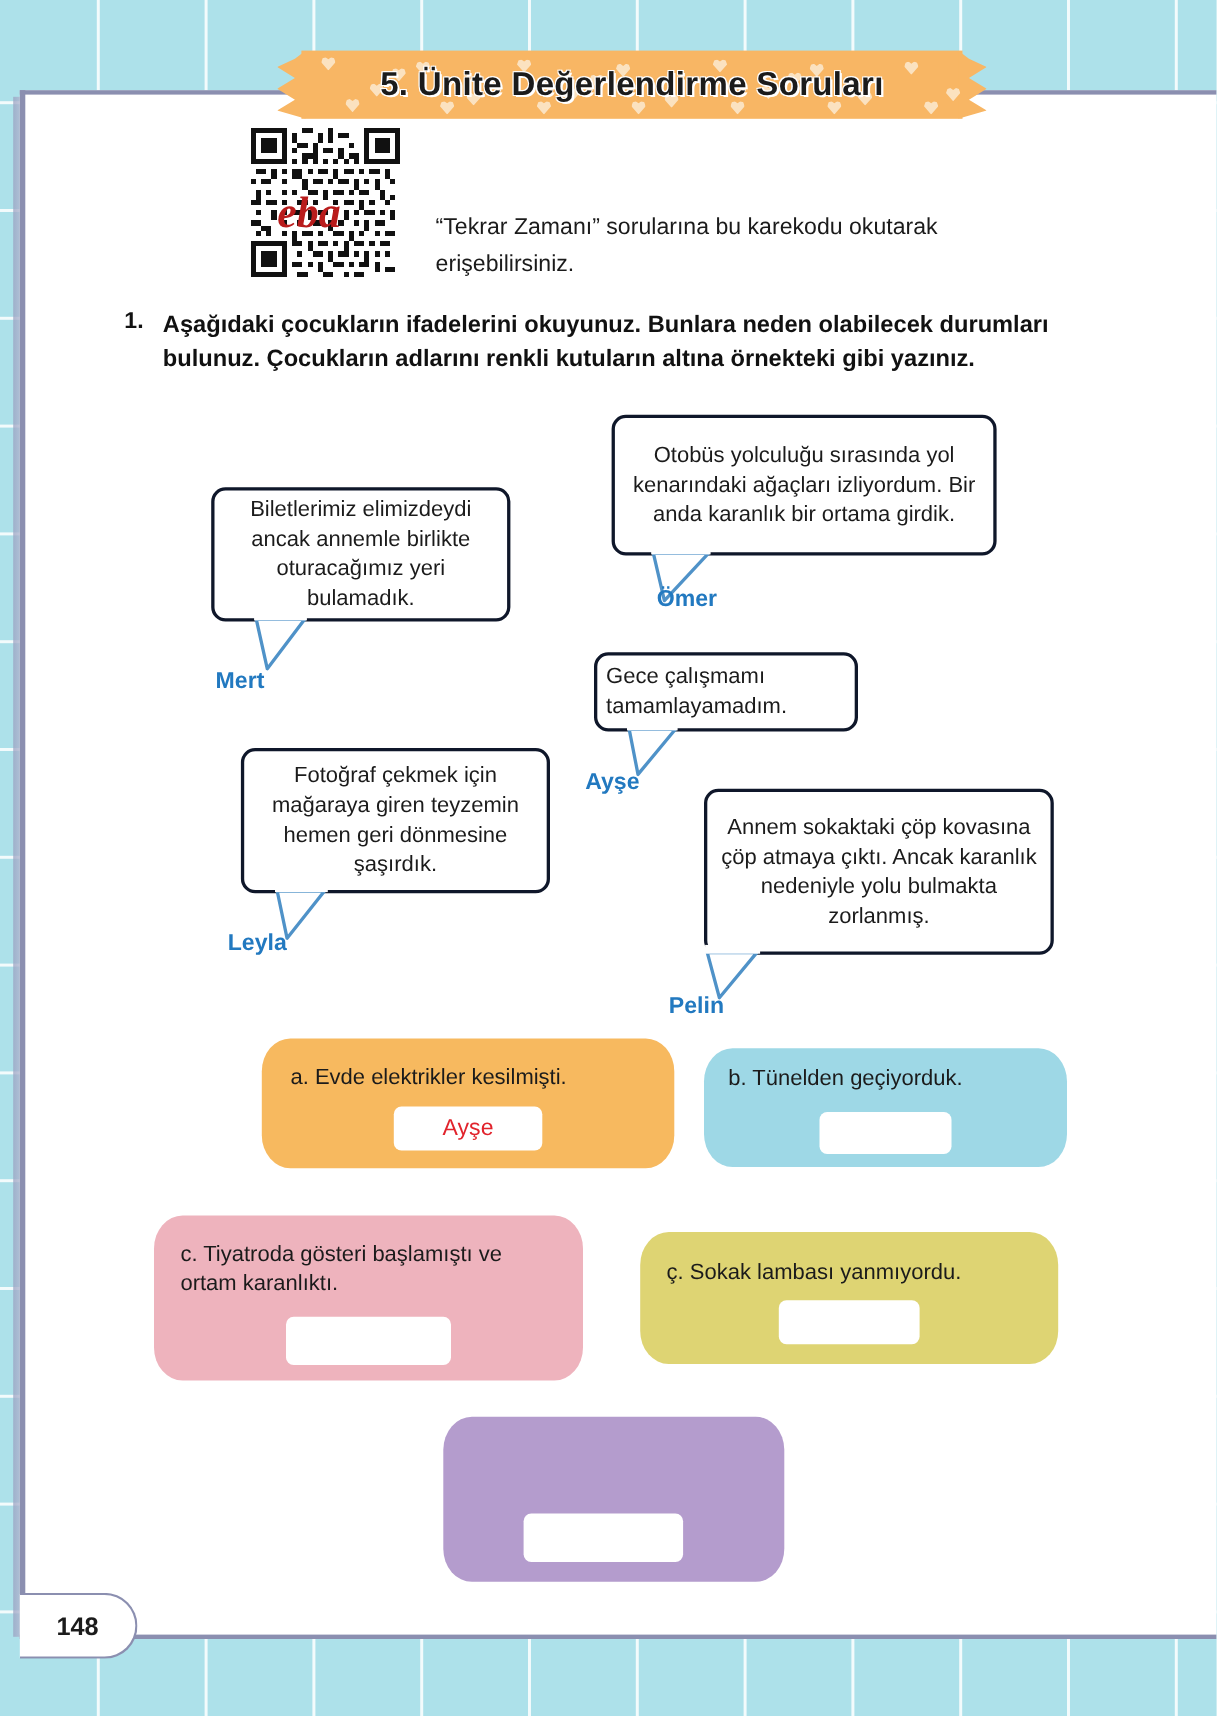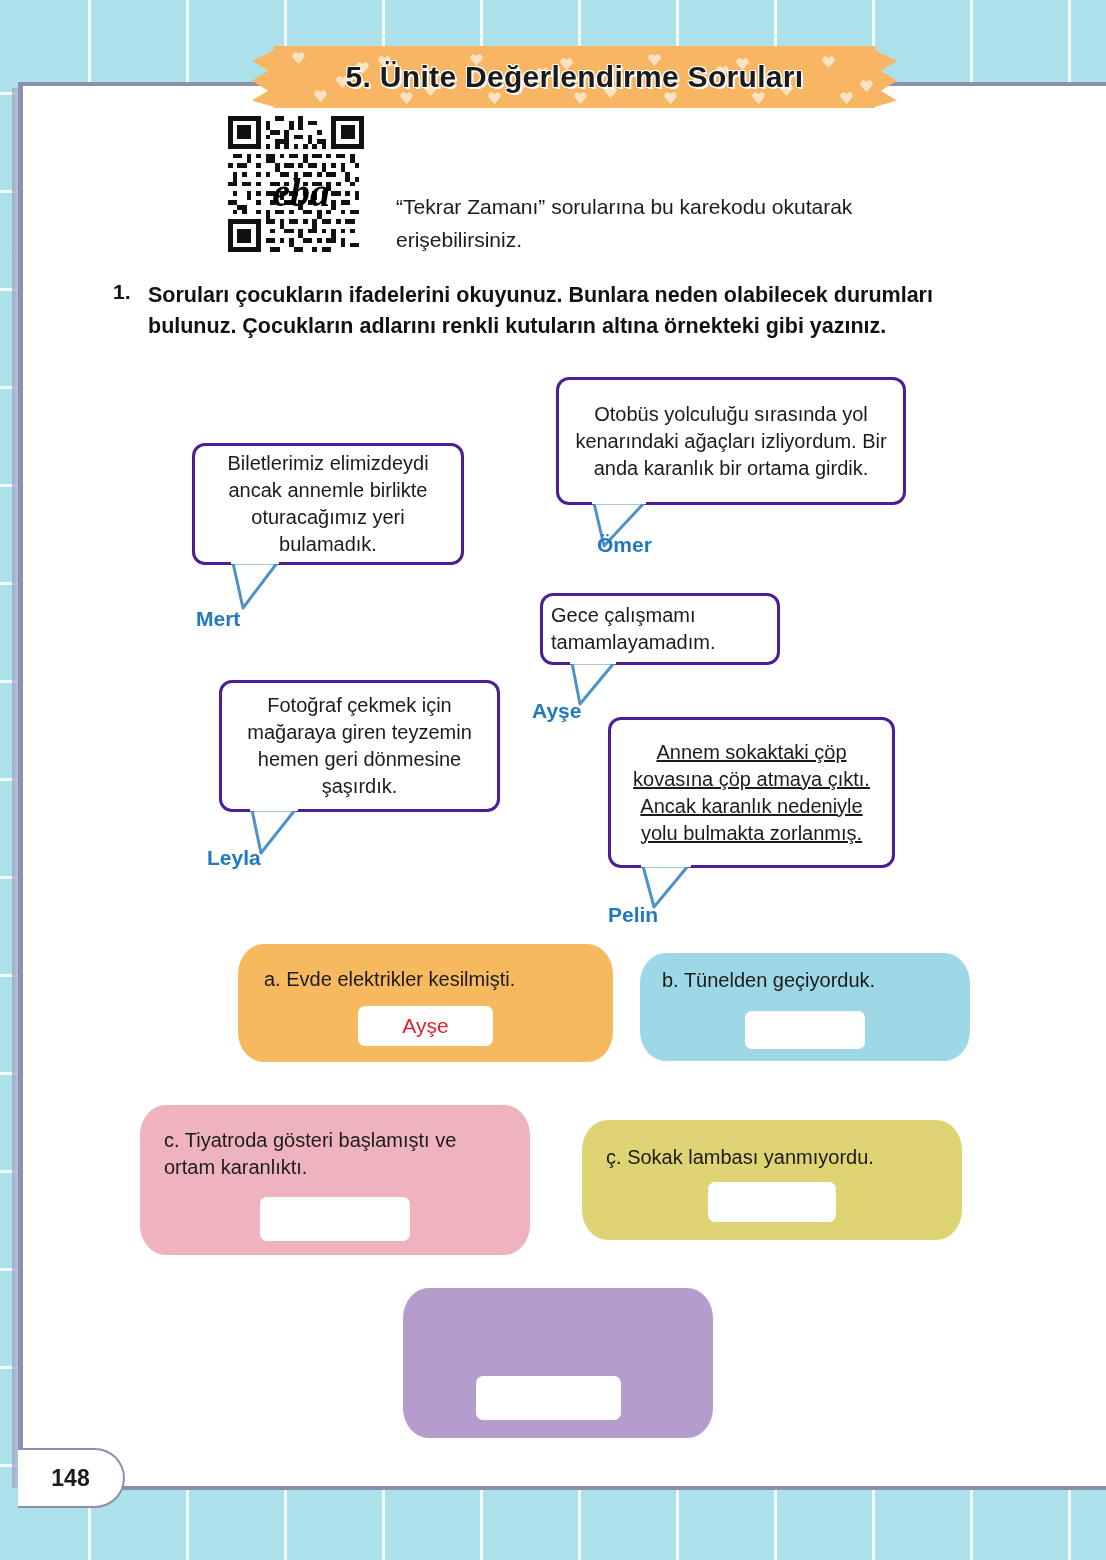--- a/index.html
+++ b/index.html
@@ -47,36 +47,36 @@
     font-size:30px;font-weight:bold;color:#1b1b1b;letter-spacing:.3px;
     text-shadow:2px 2px 0 #fff, -1px -1px 0 #fff, 1px -1px 0 #fff, -1px 1px 0 #fff;
     white-space:nowrap;
   }
 
   
   .qr{position:absolute;left:228px;top:116px;width:136px;height:136px;background:#fff;}
   .qr svg{display:block;}
   .eba{
     position:absolute;left:252px;top:170px;width:78px;height:46px;
-    color:#000000;font-family:"Liberation Serif", serif;font-style:italic;
-    font-weight:bold;font-size:40px;line-height:46px;text-align:right;
+    color:#b91c1c;font-family:"Liberation Serif", serif;font-style:italic;
+    font-weight:bold;font-size:40px;line-height:46px;text-align:left;
   }
   .qr-text{
     position:absolute;left:396px;top:162px;width:520px;
     font-size:21px;line-height:33px;color:#1b1b1b;margin-top:28px;
   }
 
   
   .q-num{position:absolute;left:113px;top:280px;font-size:21px;font-weight:bold;color:#111;}
   .q-text{position:absolute;left:148px;top:280px;width:820px;
     font-size:21.5px;font-weight:bold;line-height:31px;color:#111;}
 
   
   .bub{position:absolute;box-sizing:border-box;background:#fff;
-    border:3px solid #4c1d95;border-radius:13px;
+    border:3px solid #0f172a;border-radius:13px;
     font-size:20px;line-height:27px;color:#1b1b1b;
     display:flex;align-items:center;justify-content:center;text-align:center;
     padding:8px 12px;}
   .tail{position:absolute;width:0;height:0;}
   .tail svg{display:block;overflow:visible;}
   .name{position:absolute;font-size:21px;font-weight:bold;color:#2279c0;}
 
   
   .card{position:absolute;box-sizing:border-box;}
   .card .shape{position:absolute;inset:0;border-radius:26px/30px;}
@@ -286,21 +286,21 @@
         <rect x="14" y="28" width="2" height="1"></rect>
       <rect x="18" y="28" width="1" height="1"></rect>
         <rect x="20" y="28" width="2" height="1"></rect>
     </g>
   </svg>
 </div>
 <div class="eba">eba</div>
 <div class="qr-text">“Tekrar Zamanı” sorularına bu karekodu okutarak erişebilirsiniz.</div>
 
 <div class="q-num">1.</div>
-<div class="q-text">Soruları çocukların ifadelerini okuyunuz. Bunlara neden olabilecek durumları bulunuz. Çocukların adlarını renkli kutuların altına örnekteki gibi yazınız.</div>
+<div class="q-text">Aşağıdaki çocukların ifadelerini okuyunuz. Bunlara neden olabilecek durumları bulunuz. Çocukların adlarını renkli kutuların altına örnekteki gibi yazınız.</div>
 
 <div class="bub" style="left:192px;top:443px;width:272px;height:122px;">
   <span>Biletlerimiz elimizdeydi ancak annemle birlikte oturacağımız yeri bulamadık.</span>
 </div>
 <div class="tail" style="left:225px;top:560px;">
   <svg width="60" height="52">
       <path d="M8,3 L52,3 L18,48 Z" fill="#fff" stroke="#4f92c8" stroke-width="3" stroke-linejoin="round"></path>
       <rect x="6" y="-4" width="48" height="8" fill="#fff"></rect>
     </svg>
 </div>
@@ -332,21 +332,21 @@
   <span>Fotoğraf çekmek için mağaraya giren teyzemin hemen geri dönmesine şaşırdık.</span>
 </div>
 <div class="tail" style="left:245px;top:807px;">
   <svg width="58" height="50">
       <path d="M7,3 L50,3 L16,46 Z" fill="#fff" stroke="#4f92c8" stroke-width="3" stroke-linejoin="round"></path>
       <rect x="5" y="-4" width="48" height="8" fill="#fff"></rect>
     </svg>
 </div>
 <div class="name" style="left:207px;top:846px;">Leyla</div>
 
-<div class="bub" style="left:608px;top:717px;width:287px;height:151px;text-decoration:underline;">
+<div class="bub" style="left:640px;top:717px;width:318px;height:151px;">
   <span>Annem sokaktaki çöp kovasına çöp atmaya çıktı. Ancak karanlık nedeniyle yolu bulmakta zorlanmış.</span>
 </div>
 <div class="tail" style="left:636px;top:863px;">
   <svg width="60" height="48">
       <path d="M7,3 L52,3 L18,44 Z" fill="#fff" stroke="#4f92c8" stroke-width="3" stroke-linejoin="round"></path>
       <rect x="5" y="-4" width="50" height="8" fill="#fff"></rect>
     </svg>
 </div>
 <div class="name" style="left:608px;top:903px;">Pelin</div>
 

